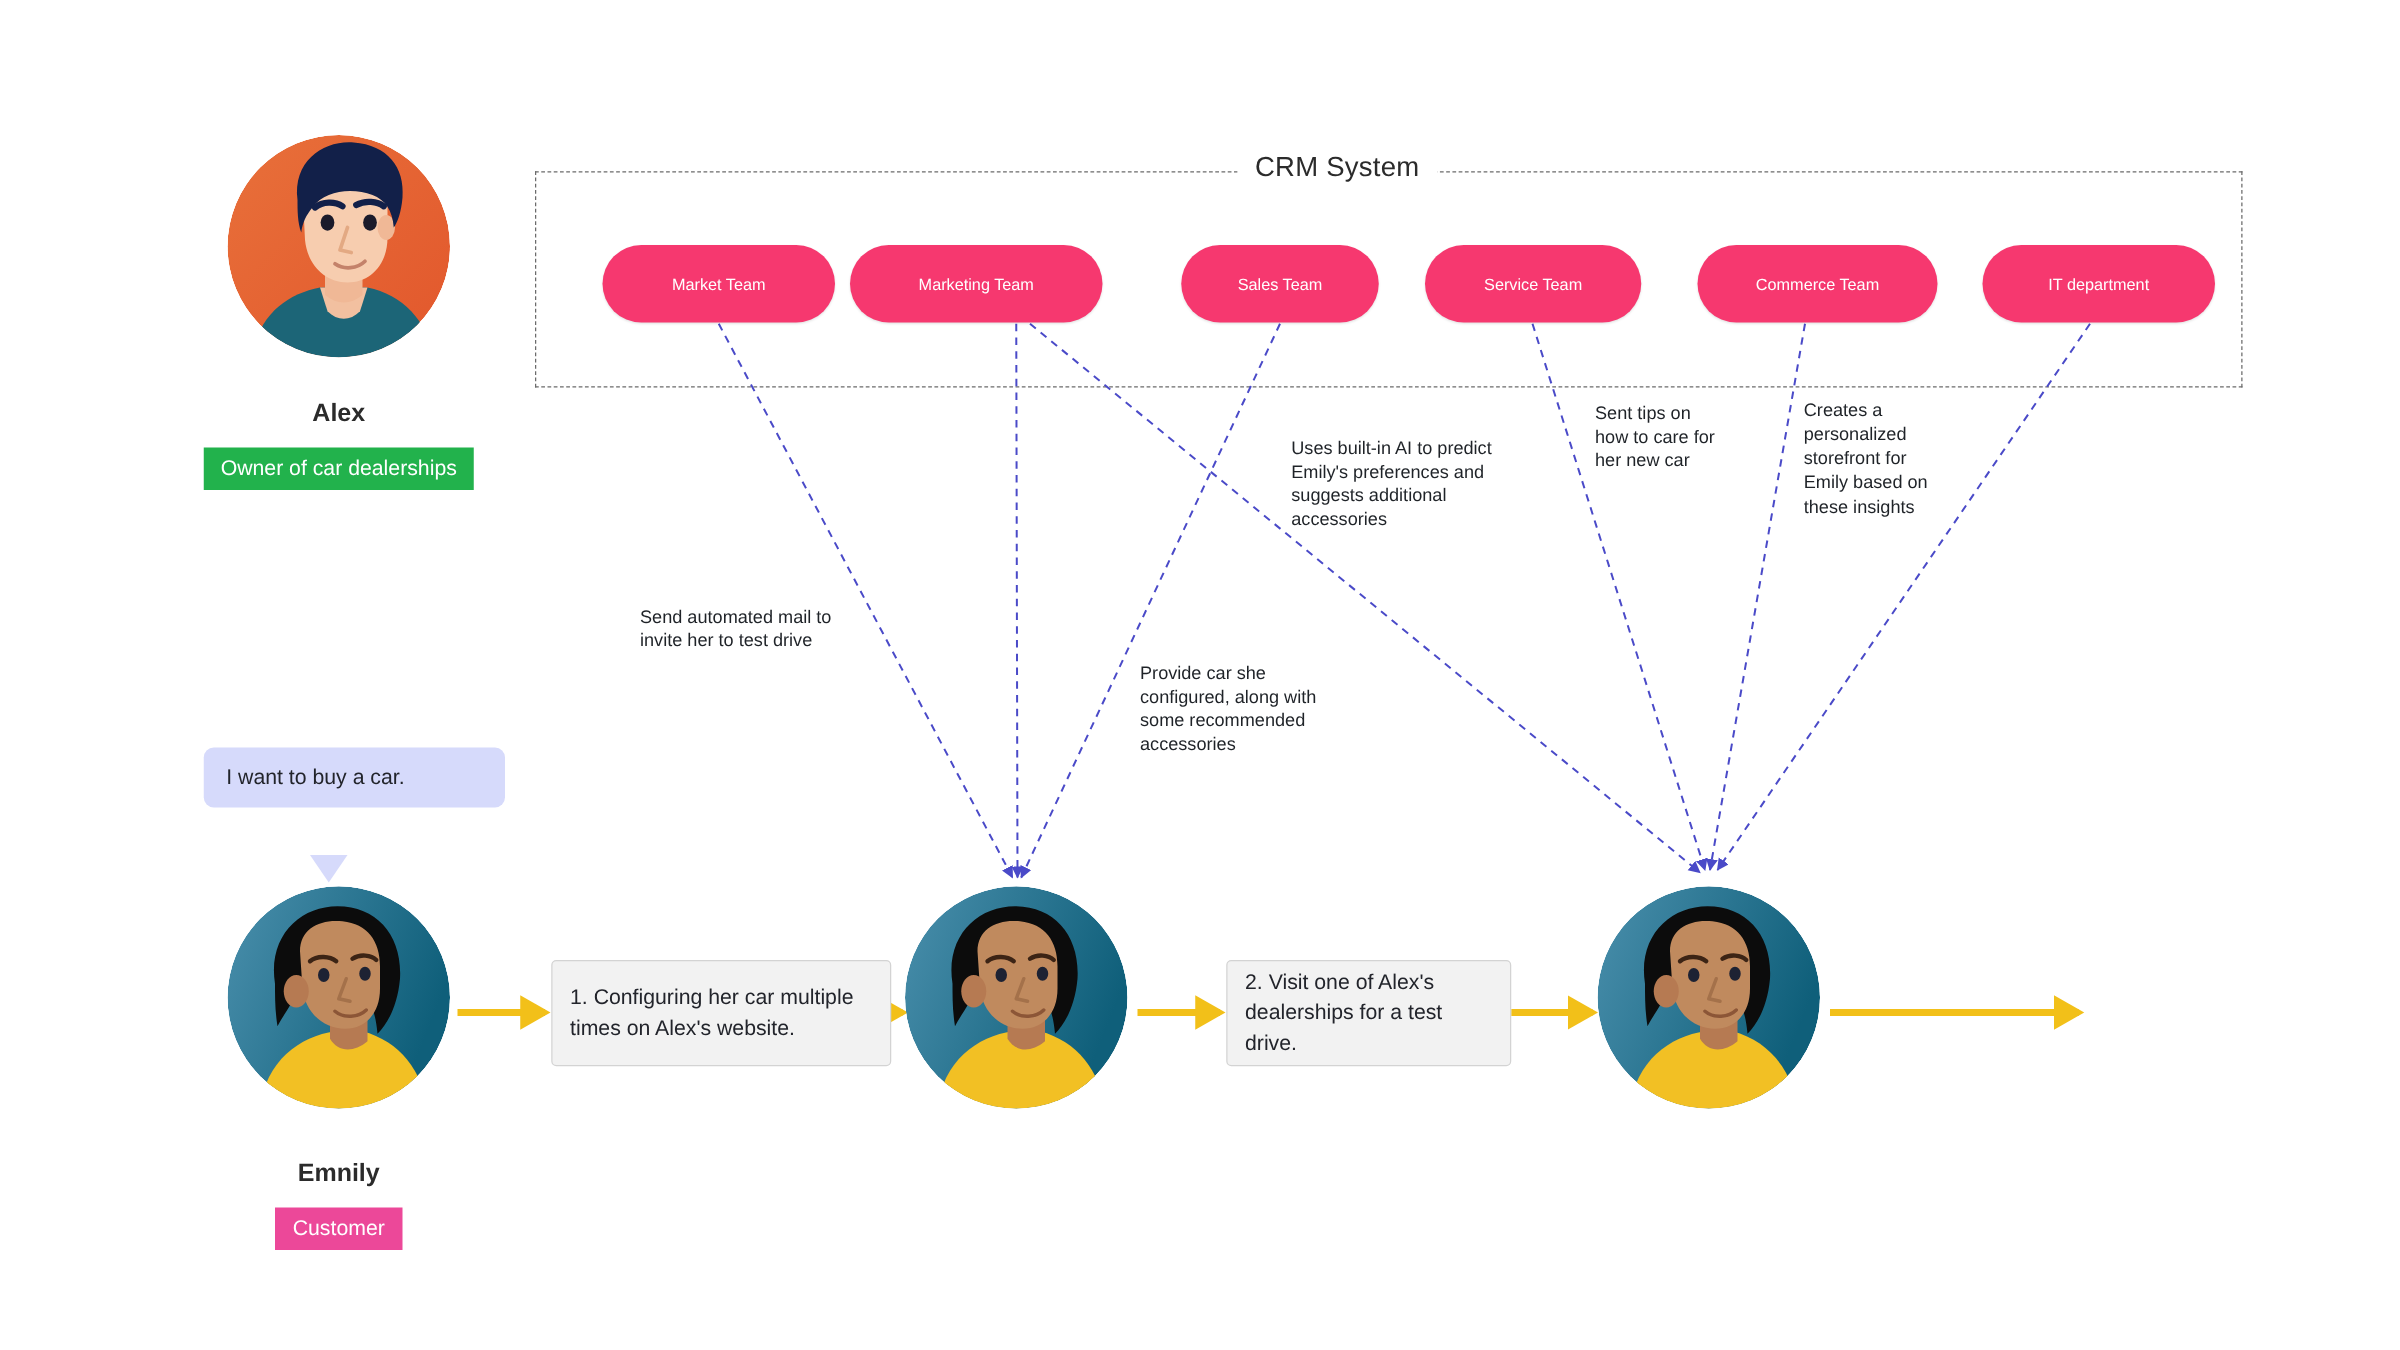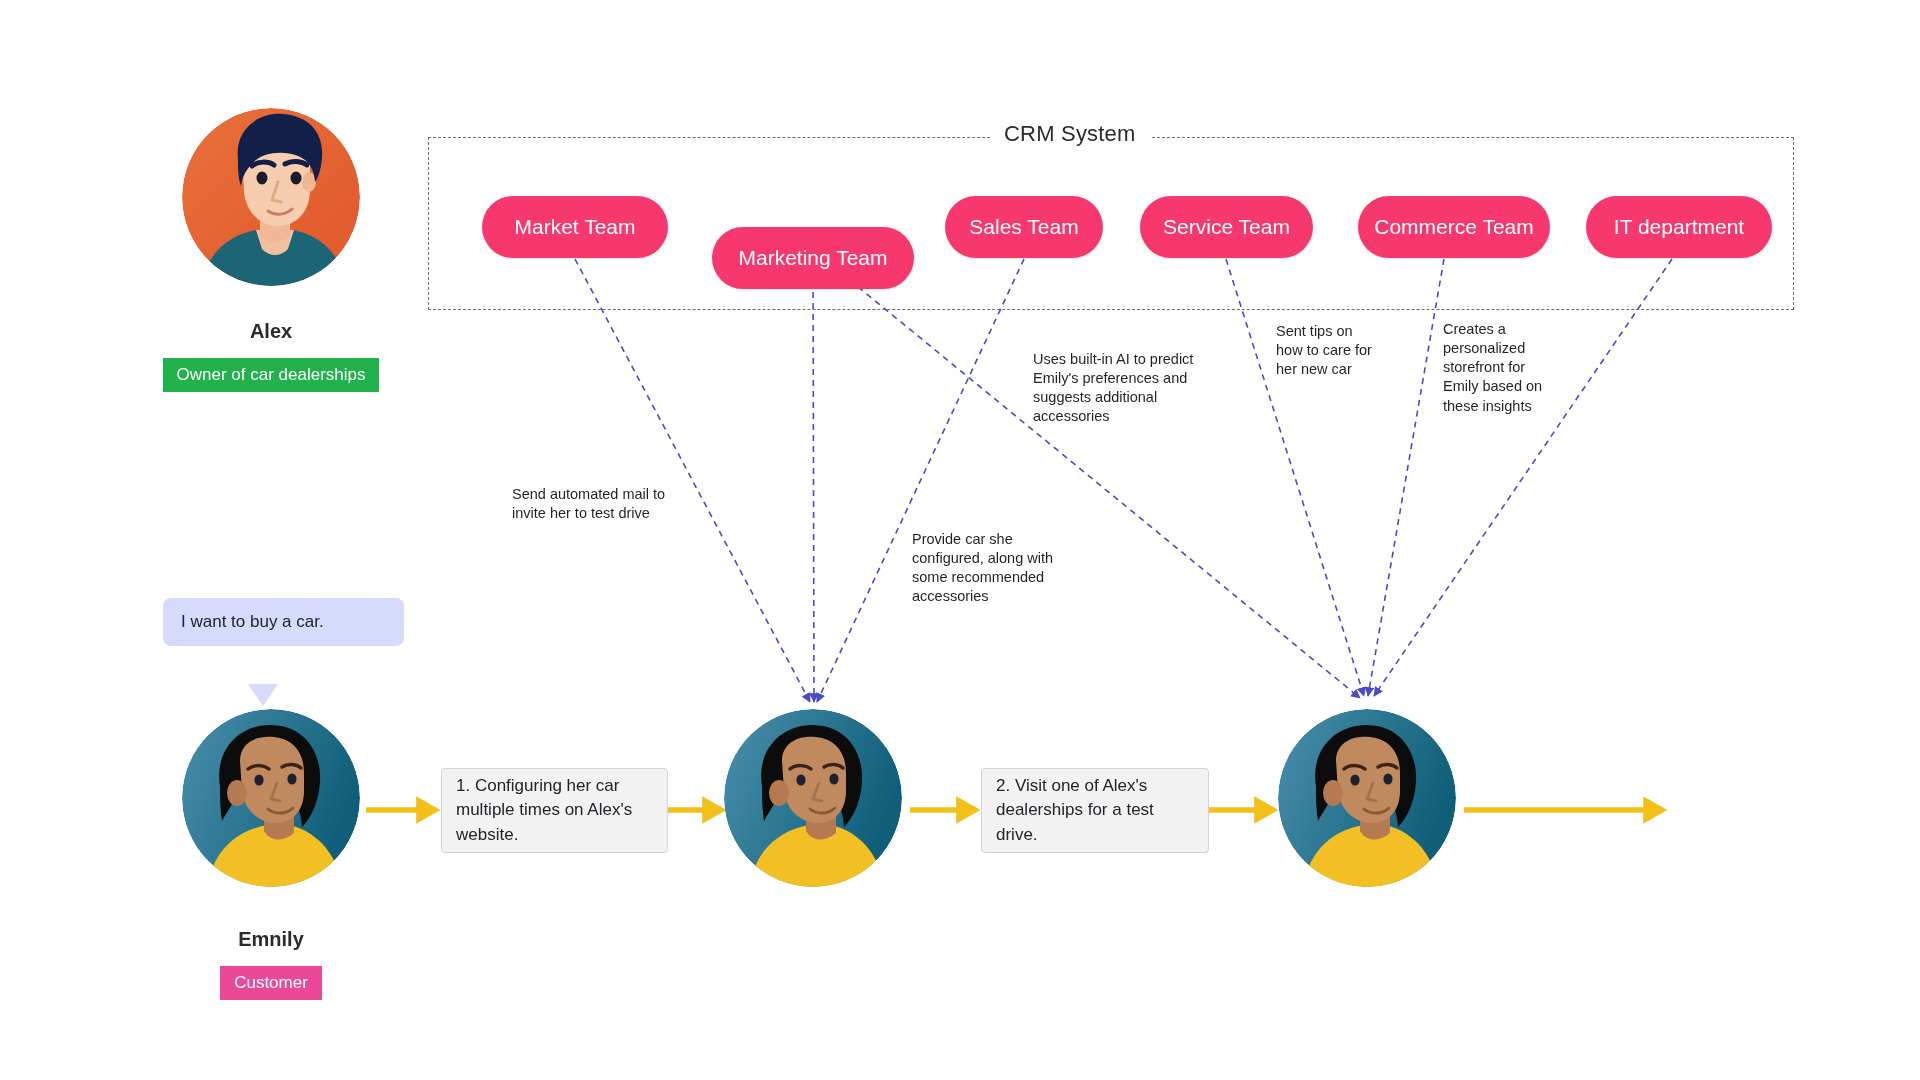--- a/index.html
+++ b/index.html
@@ -49,21 +49,21 @@
     z-index: 4;
     white-space: nowrap;
   }
 
   
   .pill {
     height: 62px;
     border-radius: 31px;
     background: #f6386f;
     color: #ffffff;
-    font-size: 21px;
+    font-size: 13px;
     display: flex;
     align-items: center;
     justify-content: center;
     box-sizing: border-box;
     padding: 0 18px;
     white-space: nowrap;
     z-index: 5;
     box-shadow: 0 1px 2px rgba(0,0,0,.12);
   }
 
@@ -159,21 +159,21 @@
       <line x1="824" y1="259" x2="1360" y2="698"></line>
     </g>
   </svg>
 
   <div class="abs crm-box"></div>
   <div class="abs crm-title">CRM System</div>
 
   <div class="abs pill" style="left:482px; top:196px; width:186px;">
     <span>Market Team</span>
   </div>
-  <div class="abs pill" style="left:712px; top:196px; width:202px;margin-top:31px;">
+  <div class="abs pill" style="left:680px; top:196px; width:202px;">
     <span>Marketing Team</span>
   </div>
   <div class="abs pill" style="left:945px; top:196px; width:158px;">
     <span>Sales Team</span>
   </div>
   <div class="abs pill" style="left:1358px; top:196px; width:192px;">
     <span>Commerce Team</span>
   </div>
   <div class="abs pill" style="left:1140px; top:196px; width:173px;">
     <span>Service Team</span>
@@ -333,21 +333,21 @@
     </defs>
     <g stroke="#f2c019" stroke-width="5.5" fill="none" marker-end="url(#yArrow)">
       <line x1="366" y1="810" x2="436" y2="810"></line>
       <line x1="668" y1="810" x2="722" y2="810"></line>
       <line x1="910" y1="810" x2="976" y2="810"></line>
       <line x1="1209" y1="810" x2="1274" y2="810"></line>
       <line x1="1464" y1="810" x2="1663" y2="810"></line>
     </g>
   </svg>
 
-  <div class="abs step-box" style="left:441px; top:768px; width:227px; height:85px;">
+  <div class="abs step-box" style="left:441px; top:768px; width:272px; height:85px;">
     <span>1. Configuring her car multiple times on Alex's website.</span>
   </div>
   <div class="abs step-box" style="left:981px; top:768px; width:228px; height:85px;">
     <span>2. Visit one of Alex's dealerships for a test drive.</span>
   </div>
 
   <div class="abs annot" style="left:512px; top:485px; width:240px;">Send automated mail to
 invite her to test drive</div>
 
   <div class="abs annot" style="left:912px; top:530px; width:205px;">Provide car she

